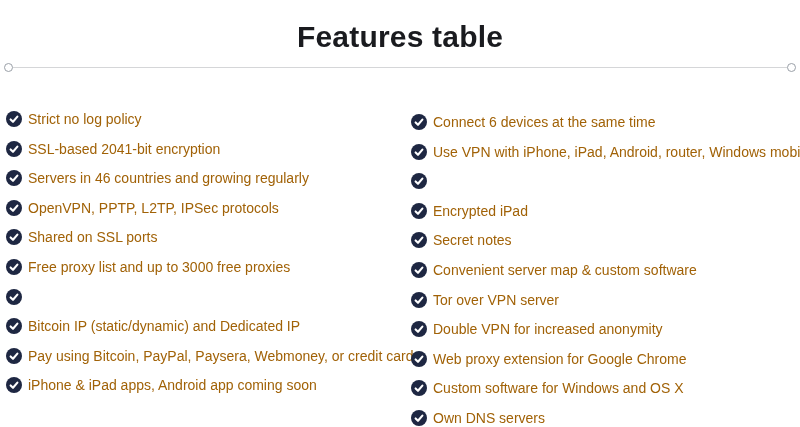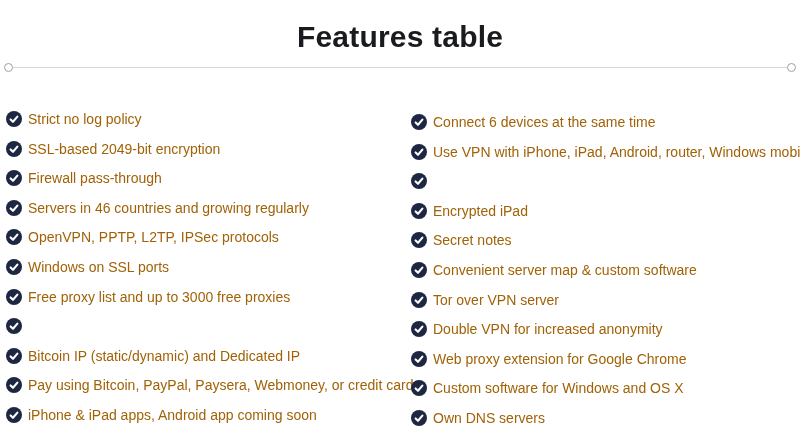--- a/index.html
+++ b/index.html
@@ -103,30 +103,23 @@
             <path d="M4.6 8.4 L7 10.8 L11.4 5.6" fill="none" stroke="#ffffff" stroke-width="2.1" stroke-linecap="round" stroke-linejoin="round"></path>
           </svg>
           <span class="feature-label">Strict no log policy</span>
         </div>
 
         <div class="feature-item">
           <svg class="check-icon" viewBox="0 0 16 16" xmlns="http://www.w3.org/2000/svg">
             <circle cx="8" cy="8" r="8" fill="#1e2742"></circle>
             <path d="M4.6 8.4 L7 10.8 L11.4 5.6" fill="none" stroke="#ffffff" stroke-width="2.1" stroke-linecap="round" stroke-linejoin="round"></path>
           </svg>
-          <span class="feature-label">SSL-based 2049-bit encryption</span>
-        </div>
-
-        <div class="feature-item">
-          <svg class="check-icon" viewBox="0 0 16 16" xmlns="http://www.w3.org/2000/svg">
-            <circle cx="8" cy="8" r="8" fill="#1e2742"></circle>
-            <path d="M4.6 8.4 L7 10.8 L11.4 5.6" fill="none" stroke="#ffffff" stroke-width="2.1" stroke-linecap="round" stroke-linejoin="round"></path>
-          </svg>
-          <span class="feature-label">Firewall pass-through</span>
-        </div>
+          <span class="feature-label">SSL-based 2041-bit encryption</span>
+        </div>
+
 
         <div class="feature-item">
           <svg class="check-icon" viewBox="0 0 16 16" xmlns="http://www.w3.org/2000/svg">
             <circle cx="8" cy="8" r="8" fill="#1e2742"></circle>
             <path d="M4.6 8.4 L7 10.8 L11.4 5.6" fill="none" stroke="#ffffff" stroke-width="2.1" stroke-linecap="round" stroke-linejoin="round"></path>
           </svg>
           <span class="feature-label">Servers in 46 countries and growing regularly</span>
         </div>
 
         <div class="feature-item">
@@ -135,21 +128,21 @@
             <path d="M4.6 8.4 L7 10.8 L11.4 5.6" fill="none" stroke="#ffffff" stroke-width="2.1" stroke-linecap="round" stroke-linejoin="round"></path>
           </svg>
           <span class="feature-label">OpenVPN, PPTP, L2TP, IPSec protocols</span>
         </div>
 
         <div class="feature-item">
           <svg class="check-icon" viewBox="0 0 16 16" xmlns="http://www.w3.org/2000/svg">
             <circle cx="8" cy="8" r="8" fill="#1e2742"></circle>
             <path d="M4.6 8.4 L7 10.8 L11.4 5.6" fill="none" stroke="#ffffff" stroke-width="2.1" stroke-linecap="round" stroke-linejoin="round"></path>
           </svg>
-          <span class="feature-label">Windows on SSL ports</span>
+          <span class="feature-label">Shared on SSL ports</span>
         </div>
 
         <div class="feature-item">
           <svg class="check-icon" viewBox="0 0 16 16" xmlns="http://www.w3.org/2000/svg">
             <circle cx="8" cy="8" r="8" fill="#1e2742"></circle>
             <path d="M4.6 8.4 L7 10.8 L11.4 5.6" fill="none" stroke="#ffffff" stroke-width="2.1" stroke-linecap="round" stroke-linejoin="round"></path>
           </svg>
           <span class="feature-label">Free proxy list and up to 3000 free proxies</span>
         </div>
 

